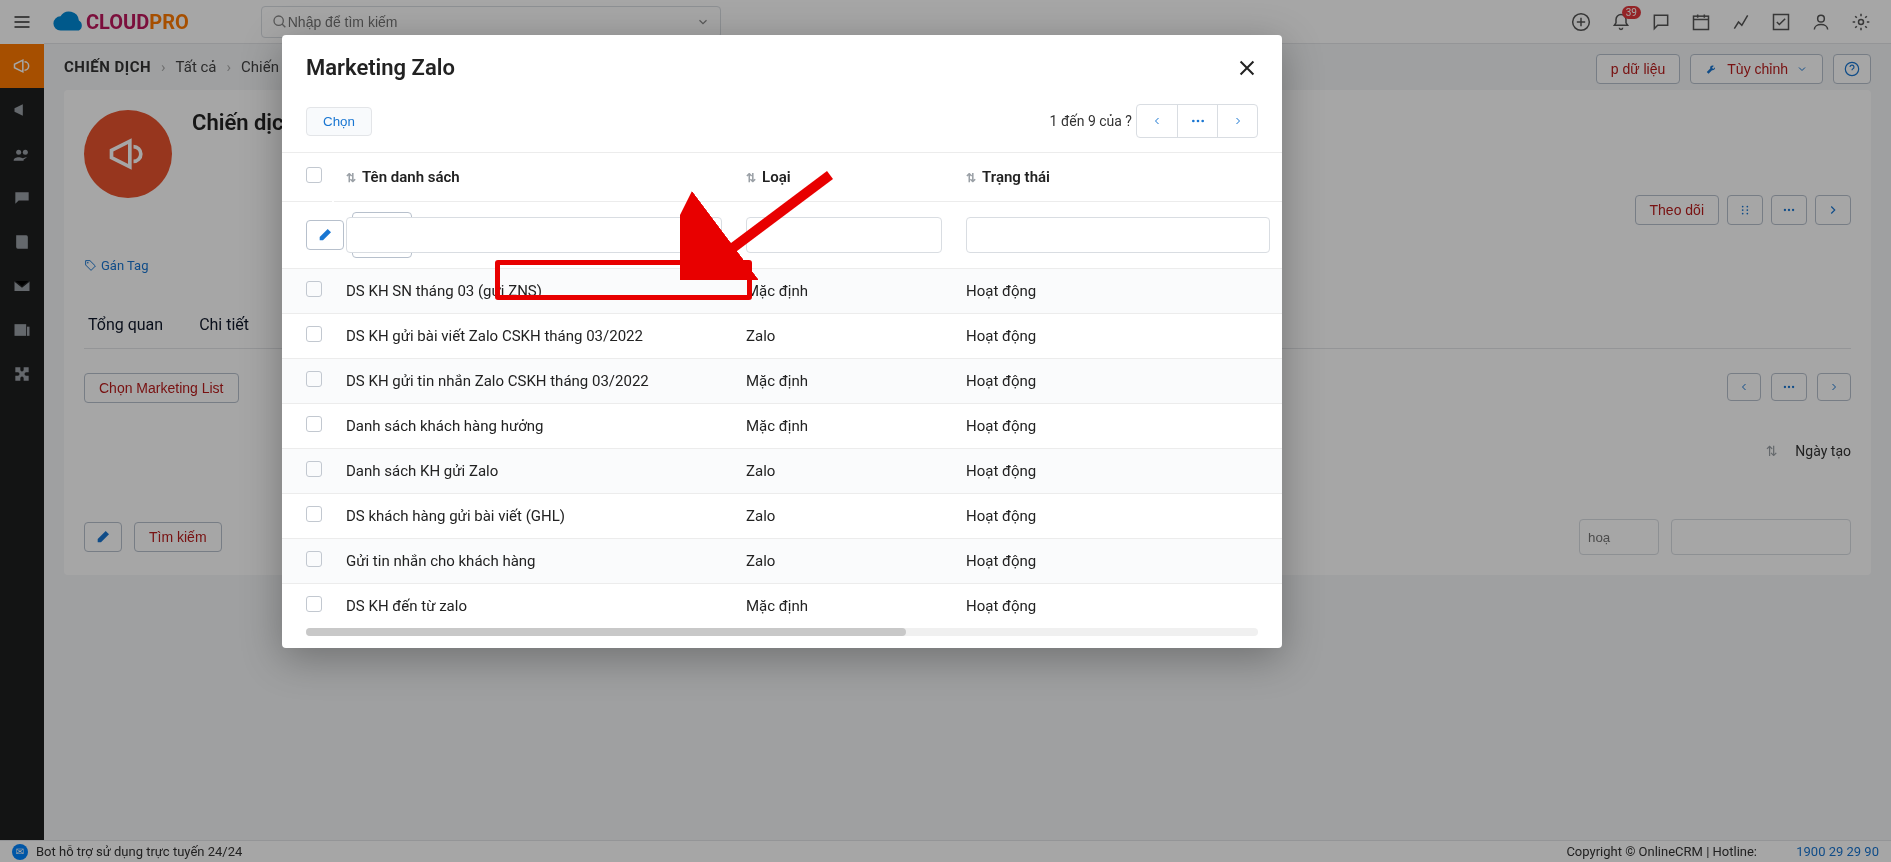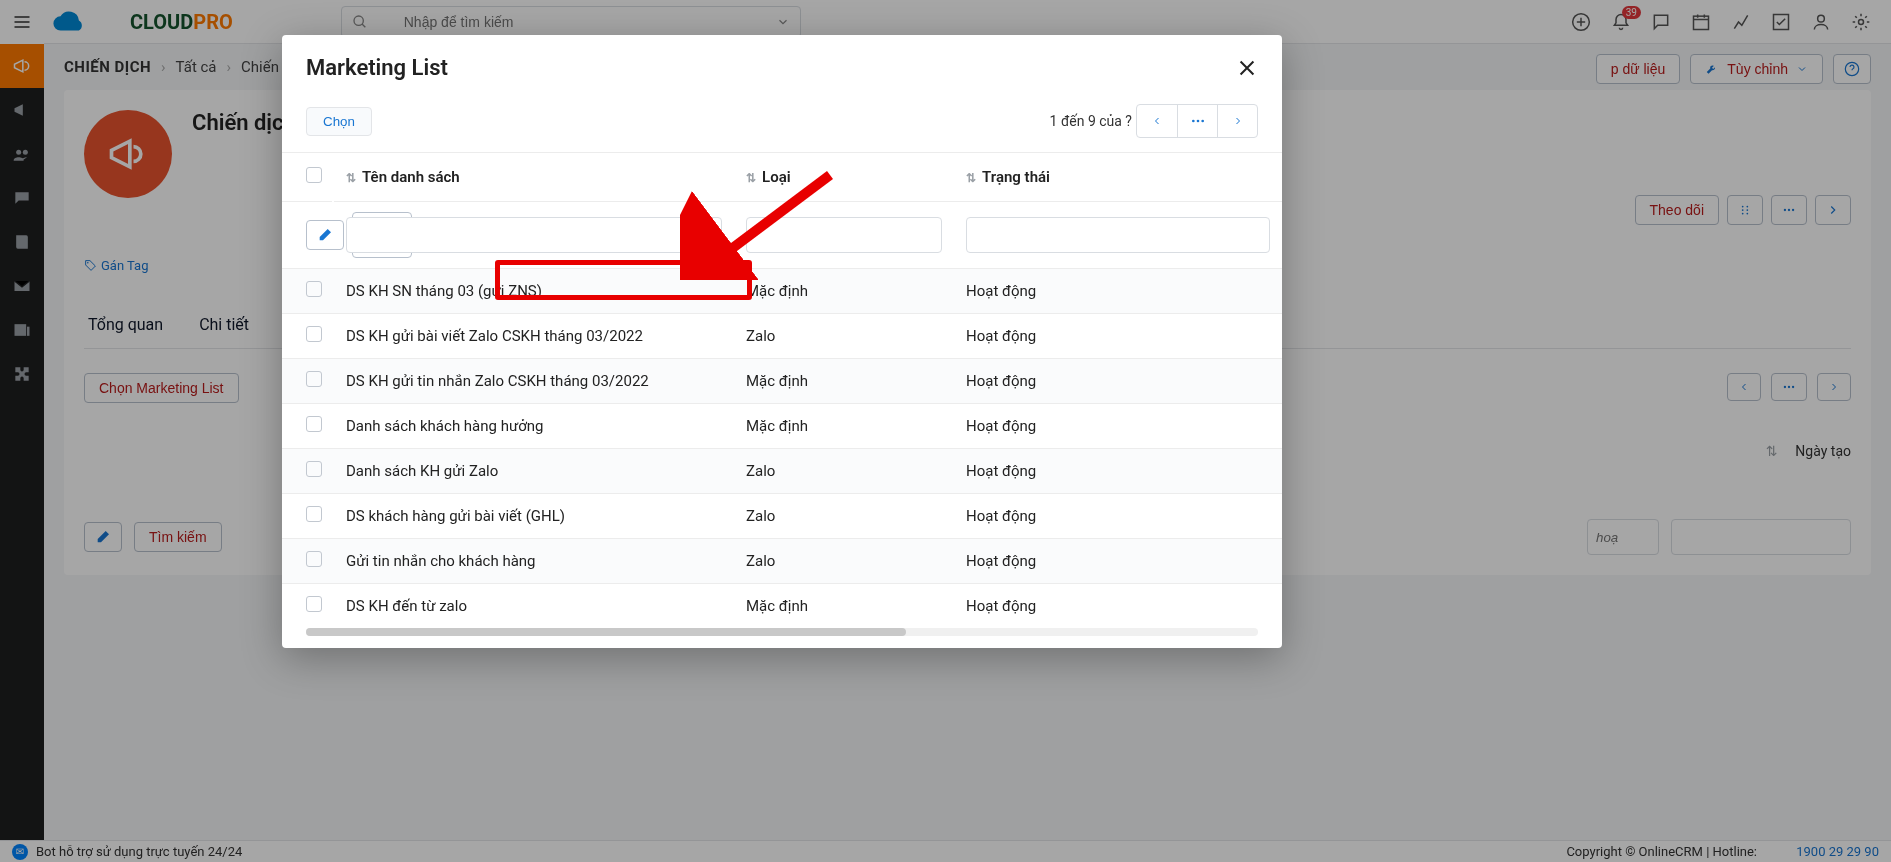--- a/index.html
+++ b/index.html
@@ -1,23 +1,23 @@
 <!DOCTYPE html>
 <html><head>
 <meta charset="utf-8">
 <style>
 * { box-sizing: border-box; margin: 0; padding: 0; }
 body { font-family: -apple-system, BlinkMacSystemFont, "Segoe UI", Roboto, sans-serif; font-size: 14px; color: #333; background: #fff; overflow: hidden; height: 862px; width: 1891px; position: relative; }
 .bg-overlay { position: absolute; inset: 0; background: rgba(0,0,0,0.35); z-index: 50; }
 .topbar { height: 44px; background: #fff; border-bottom: 1px solid #e3e5e8; display: flex; align-items: center; padding: 0; position: relative; z-index: 10; }
 .hamburger { width: 44px; height: 44px; display: flex; align-items: center; justify-content: center; background: #fff; color: #333; cursor: pointer; }
 .logo { height: 44px; display: flex; align-items: center; margin-left: 8px; font-weight: 700; font-size: 20px; color: #0066cc; }
-.logo-cloud { color: #14532d; margin-left: 44px; }
+.logo-cloud { color: #be185d; }
 .logo-pro { color: #ff7a00; }
-.searchbar { margin-left: 108px; width: 460px; height: 32px; border: 1px solid #d9dde2; border-radius: 4px; display: flex; align-items: center; padding: 0 10px; color: #888; background: #fff; gap: 36px; }
+.searchbar { margin-left: 72px; width: 460px; height: 32px; border: 1px solid #d9dde2; border-radius: 4px; display: flex; align-items: center; padding: 0 10px; color: #888; background: #fff; }
 .searchbar input { border: none; outline: none; flex: 1; font-size: 14px; color: #555; }
 .top-icons { margin-left: auto; display: flex; align-items: center; gap: 20px; padding-right: 20px; }
 .top-icon { position: relative; color: #555; cursor: pointer; }
 .badge { position: absolute; top: -6px; right: -10px; background: #e3383c; color: #fff; font-size: 10px; padding: 1px 4px; border-radius: 8px; }
 .sidebar { position: absolute; left: 0; top: 44px; bottom: 22px; width: 44px; background: #1e1f20; display: flex; flex-direction: column; z-index: 10; }
 .side-item { width: 44px; height: 44px; display: flex; align-items: center; justify-content: center; color: #9aa0a6; cursor: pointer; }
 .side-item.active { background: #ff7a00; color: #fff; }
 .main { position: absolute; left: 44px; right: 0; top: 44px; bottom: 22px; background: #f4f6f8; padding: 0; z-index: 5; }
 .breadcrumbs { padding: 14px 20px; display: flex; align-items: center; gap: 10px; font-size: 15px; }
 .bc-root { font-weight: 700; letter-spacing: 0.5px; }
@@ -311,31 +311,31 @@
     <div class="sub-row2">
       <button class="erase-btn">
           <svg width="16" height="16" viewBox="0 0 24 24">
             <path d="M16 3l5 5-12 12H4v-5L16 3z" fill="#1976d2"></path>
           </svg>
         </button>
       <button class="btn">
           <span>Tìm kiếm</span>
         </button>
       <div style="flex:1"></div>
-      <input class="filter-input" style="width: 72px; font-style: italic;" placeholder="hoạ">
+      <input class="filter-input" style="width: 80px;" placeholder="hoạ">
       <input class="filter-input" style="width: 180px;">
     </div>
   </div>
 </div>
 
 <div class="bg-overlay"></div>
 
 <div class="modal">
   <div class="modal-header">
-    <div class="modal-title">Marketing List</div>
+    <div class="modal-title">Marketing Zalo</div>
     <div class="modal-close">
       <svg width="22" height="22" viewBox="0 0 24 24">
           <path d="M5 5l14 14M19 5L5 19" stroke="#222" stroke-width="2.2"></path>
         </svg>
     </div>
   </div>
   <div class="modal-toolbar">
     <button class="chon-btn"><span>Chọn</span></button>
     <div class="pager">
       <span>1 đến 9 của  ?</span>

